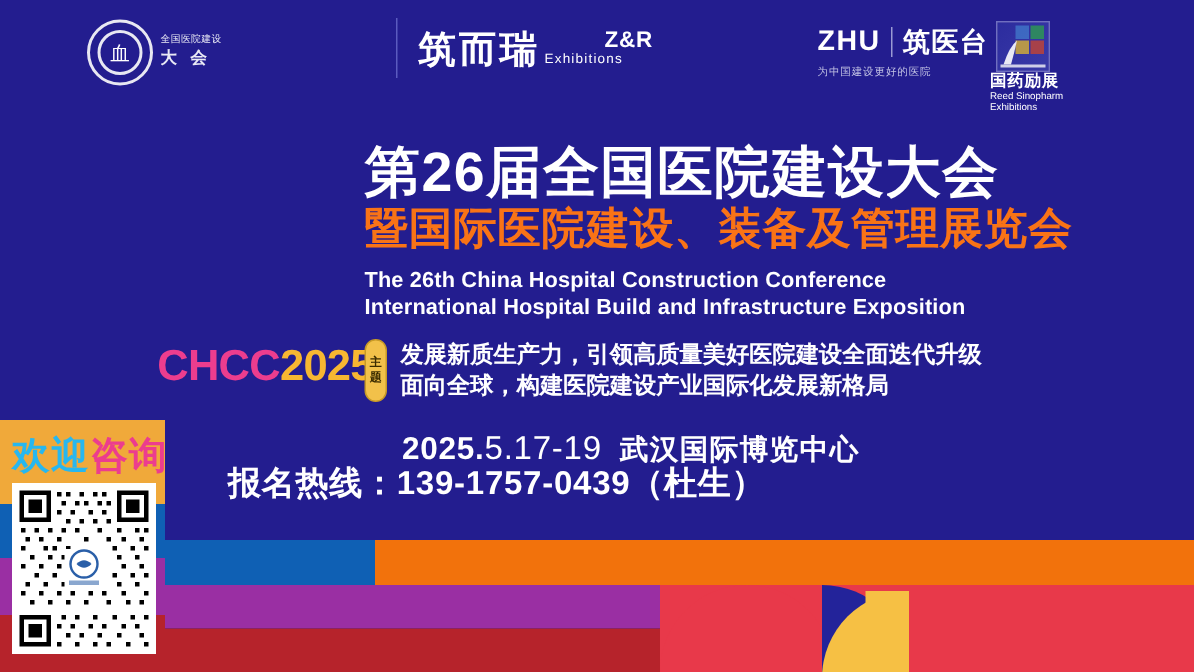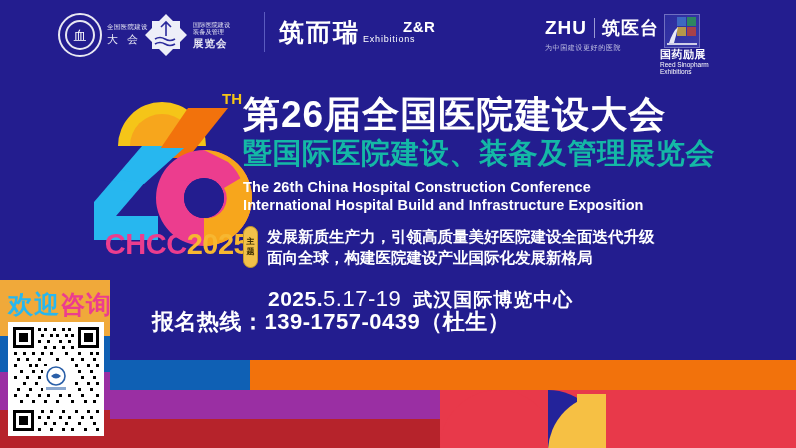--- a/index.html
+++ b/index.html
@@ -41,21 +41,21 @@
   .lg4{left:545px;top:16px;}
   .lg5{left:655px;top:14px;}
 
   .seal{width:44px;height:44px;border:2px solid #e8e8f2;border-radius:50%;
         display:flex;align-items:center;justify-content:center;box-sizing:border-box;}
   .seal-inner{width:30px;height:30px;border:2px solid #e8e8f2;border-radius:50%;
         display:flex;align-items:center;justify-content:center;box-sizing:border-box;
         font-size:13px;color:#fff;line-height:1;}
   .seal-txt{margin-left:5px;color:#e9e9f5;line-height:1.25;}
   .seal-txt .t1{font-size:6.5px;letter-spacing:.3px;}
-  .seal-txt .t2{font-size:11px;font-weight:normal;letter-spacing:3px;margin-top:2px;}
+  .seal-txt .t2{font-size:11px;font-weight:bold;letter-spacing:3px;margin-top:2px;}
 
   .snow{width:46px;height:46px;position:relative;}
   .snow svg{display:block;}
   .snow-txt{margin-left:4px;color:#e9e9f5;line-height:1.2;}
   .snow-txt .t1{font-size:6.2px;}
   .snow-txt .t2{font-size:6.2px;}
   .snow-txt .t3{font-size:10.5px;font-weight:bold;letter-spacing:1px;margin-top:1px;}
 
   .ufi{width:40px;height:46px;border:1.5px solid #5b5bbf;border-radius:20px/23px;
        display:flex;flex-direction:column;align-items:center;justify-content:center;
@@ -88,21 +88,21 @@
   .logo26{position:absolute;left:92px;top:88px;width:170px;height:175px;}
   .logo26 svg{display:block;}
   .chcc{position:absolute;left:92px;top:228px;width:170px;text-align:center;
         font-size:29px;font-weight:bold;letter-spacing:-.5px;}
   .chcc .c1{color:#ec3d8e;}
   .chcc .c2{color:#f7b731;}
 
   
   .maintxt{position:absolute;left:243px;top:96px;width:545px;}
   .title1{font-size:37px;font-weight:bold;color:#fff;letter-spacing:1px;line-height:1.04;white-space:nowrap;}
-  .title2{font-size:29px;font-weight:bold;color:#14b8a6;letter-spacing:.5px;line-height:1.15;margin-top:3px;white-space:nowrap;}
+  .title2{font-size:29px;font-weight:bold;color:#f97316;letter-spacing:.5px;line-height:1.15;margin-top:3px;white-space:nowrap;}
   .en1{font-size:14.5px;font-weight:bold;color:#fff;letter-spacing:.1px;line-height:1.28;margin-top:7px;white-space:nowrap;}
   .en2{font-size:14.5px;font-weight:bold;color:#fff;letter-spacing:.1px;line-height:1.28;white-space:nowrap;}
 
   .theme{position:absolute;left:243px;top:226px;display:flex;align-items:flex-start;}
   .theme-badge{width:15px;height:42px;border-radius:8px;background:#f2c14a;
      border:1px solid #c89a26;display:flex;flex-direction:column;align-items:center;
      justify-content:center;color:#3a2b00;font-size:8px;font-weight:bold;line-height:1.25;
      box-sizing:border-box;flex:none;}
   .theme-lines{margin-left:9px;color:#fff;}
   .theme-lines div{font-size:15.5px;font-weight:bold;line-height:1.38;white-space:nowrap;}
@@ -153,35 +153,20 @@
     <div class="logo-grp lg1">
       <div class="seal">
         <div class="seal-inner">血</div>
       </div>
       <div class="seal-txt">
         <div class="t1">全国医院建设</div>
         <div class="t2">大 会</div>
       </div>
     </div>
 
-    <div class="logo-grp lg2">
-      <div class="snow">
-        <svg width="46" height="46" viewBox="0 0 46 46">
-          <path d="M23 2 L30 9 L37 9 L37 16 L44 23 L37 30 L37 37 L30 37 L23 44 L16 37 L9 37 L9 30 L2 23 L9 16 L9 9 L16 9 Z" fill="#edeef8"></path>
-          <path d="M23 10 L23 24 M18 15 L23 10 L28 15" stroke="#2b2b9c" stroke-width="1.6" fill="none"></path>
-          <path d="M12 27 q5 -3 10 0 q5 3 10 0" stroke="#2b2b9c" stroke-width="1.6" fill="none"></path>
-          <path d="M12 32 q5 -3 10 0 q5 3 10 0" stroke="#2b2b9c" stroke-width="1.6" fill="none"></path>
-        </svg>
-      </div>
-      <div class="snow-txt">
-        <div class="t1">国际医院建设</div>
-        <div class="t2">装备及管理</div>
-        <div class="t3">展览会</div>
-      </div>
-    </div>
 
     <div class="logo-grp lg3">
       <div class="divider"></div>
       <div class="zr-cn">筑而瑞</div>
       <div class="zr-en">
         <div class="e1">Z&amp;R</div>
         <div class="e2">Exhibitions</div>
       </div>
     </div>
 
@@ -210,44 +195,20 @@
         </div>
         <div class="reed-txt">
           <div class="r1">国药励展</div>
           <div class="r2">Reed Sinopharm</div>
           <div class="r3">Exhibitions</div>
         </div>
       </div>
     </div>
   </div>
 
-  <div class="logo26">
-    <svg width="170" height="175" viewBox="0 0 170 175">
-
-      <path d="M26 58 a44 44 0 0 1 88 0 l-24 0 a20 20 0 0 0 -40 0 Z" fill="#f5c518"></path>
-      <path d="M38 58 a32 32 0 0 1 64 0 Z" fill="#f7a61c"></path>
-
-      <path d="M24 128 L84 58 L50 58 L2 114 L2 128 Z" fill="#27b7ef"></path>
-      <path d="M2 128 L2 152 L66 152 L66 128 Z" fill="#27b7ef"></path>
-
-      <path d="M96 20 L136 20 L96 70 L62 70 Z" fill="#f2720c"></path>
-
-      <path d="M112 62 a48 48 0 1 0 0 96 a48 48 0 0 0 0 -96 Z M112 90 a20 20 0 1 1 0 40 a20 20 0 0 1 0 -40 Z" fill="#ec3d8e"></path>
-
-      <path d="M112 62 a48 48 0 0 1 0 96 a48 48 0 0 0 0 -96 Z" fill="#f7a61c"></path>
-      <path d="M136 74 a48 48 0 0 1 -24 84 a48 48 0 0 0 0 -96 Z" fill="#f7a61c"></path>
-      <path d="M112 158 a48 48 0 0 0 42 -71 l-22 13 a20 20 0 0 1 -20 30 Z" fill="#f7a61c"></path>
-
-      <circle cx="112" cy="110" r="20" fill="#231d8f"></circle>
-
-      <path d="M52 96 L92 60 L62 60 L28 92 Z" fill="#27b7ef"></path>
-
-      <text x="130" y="16" font-family="Liberation Sans, sans-serif" font-size="15" font-weight="bold" fill="#f5c518">TH</text>
-    </svg>
-  </div>
   <div class="chcc">
     <span class="c1">CHCC</span><span class="c2">2025</span>
   </div>
 
   <div class="maintxt">
     <div class="title1">第26届全国医院建设大会</div>
     <div class="title2">暨国际医院建设、装备及管理展览会</div>
     <div class="en1">The 26th China Hospital Construction Conference</div>
     <div class="en2">International Hospital Build and Infrastructure Exposition</div>
   </div>

